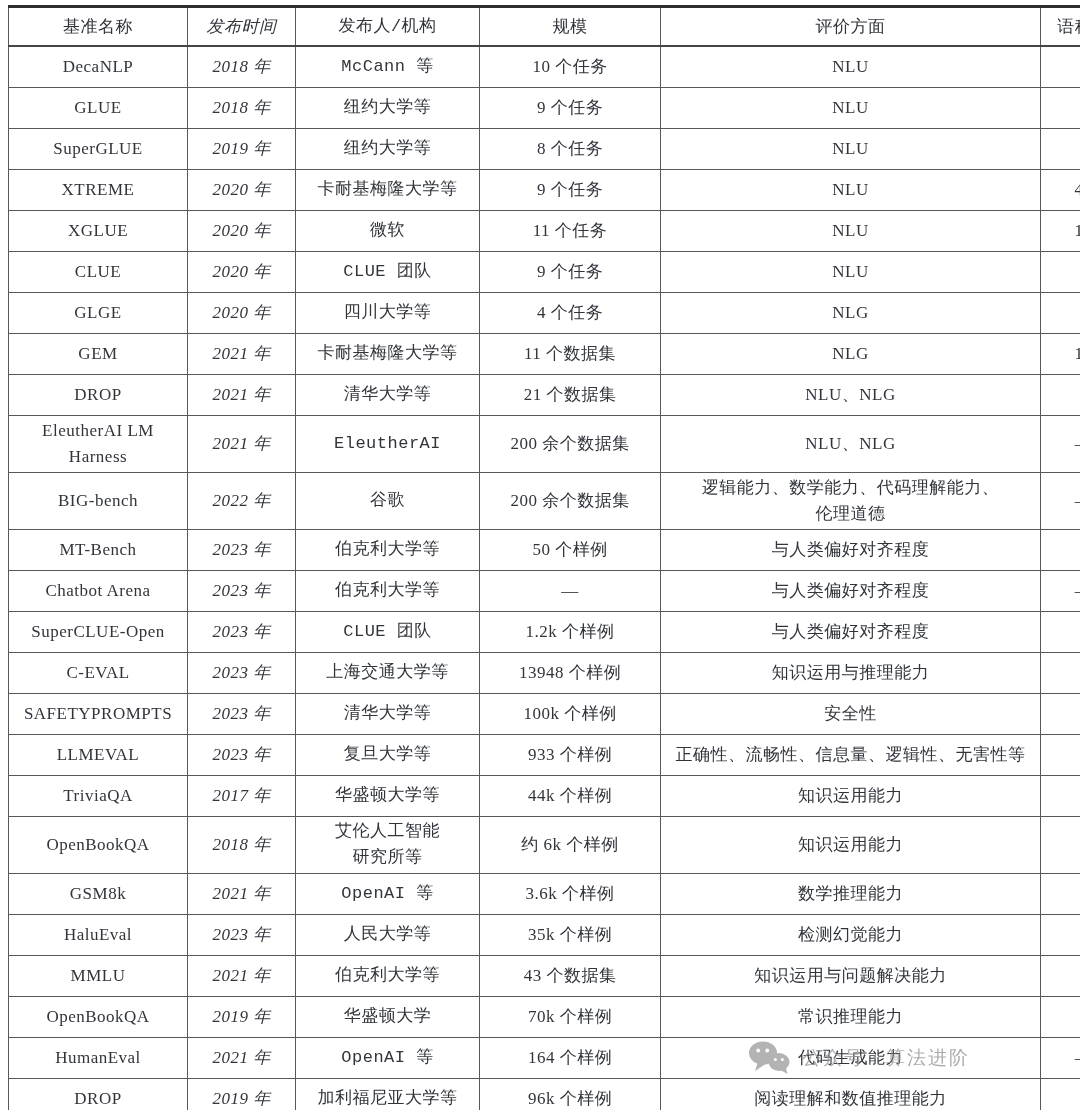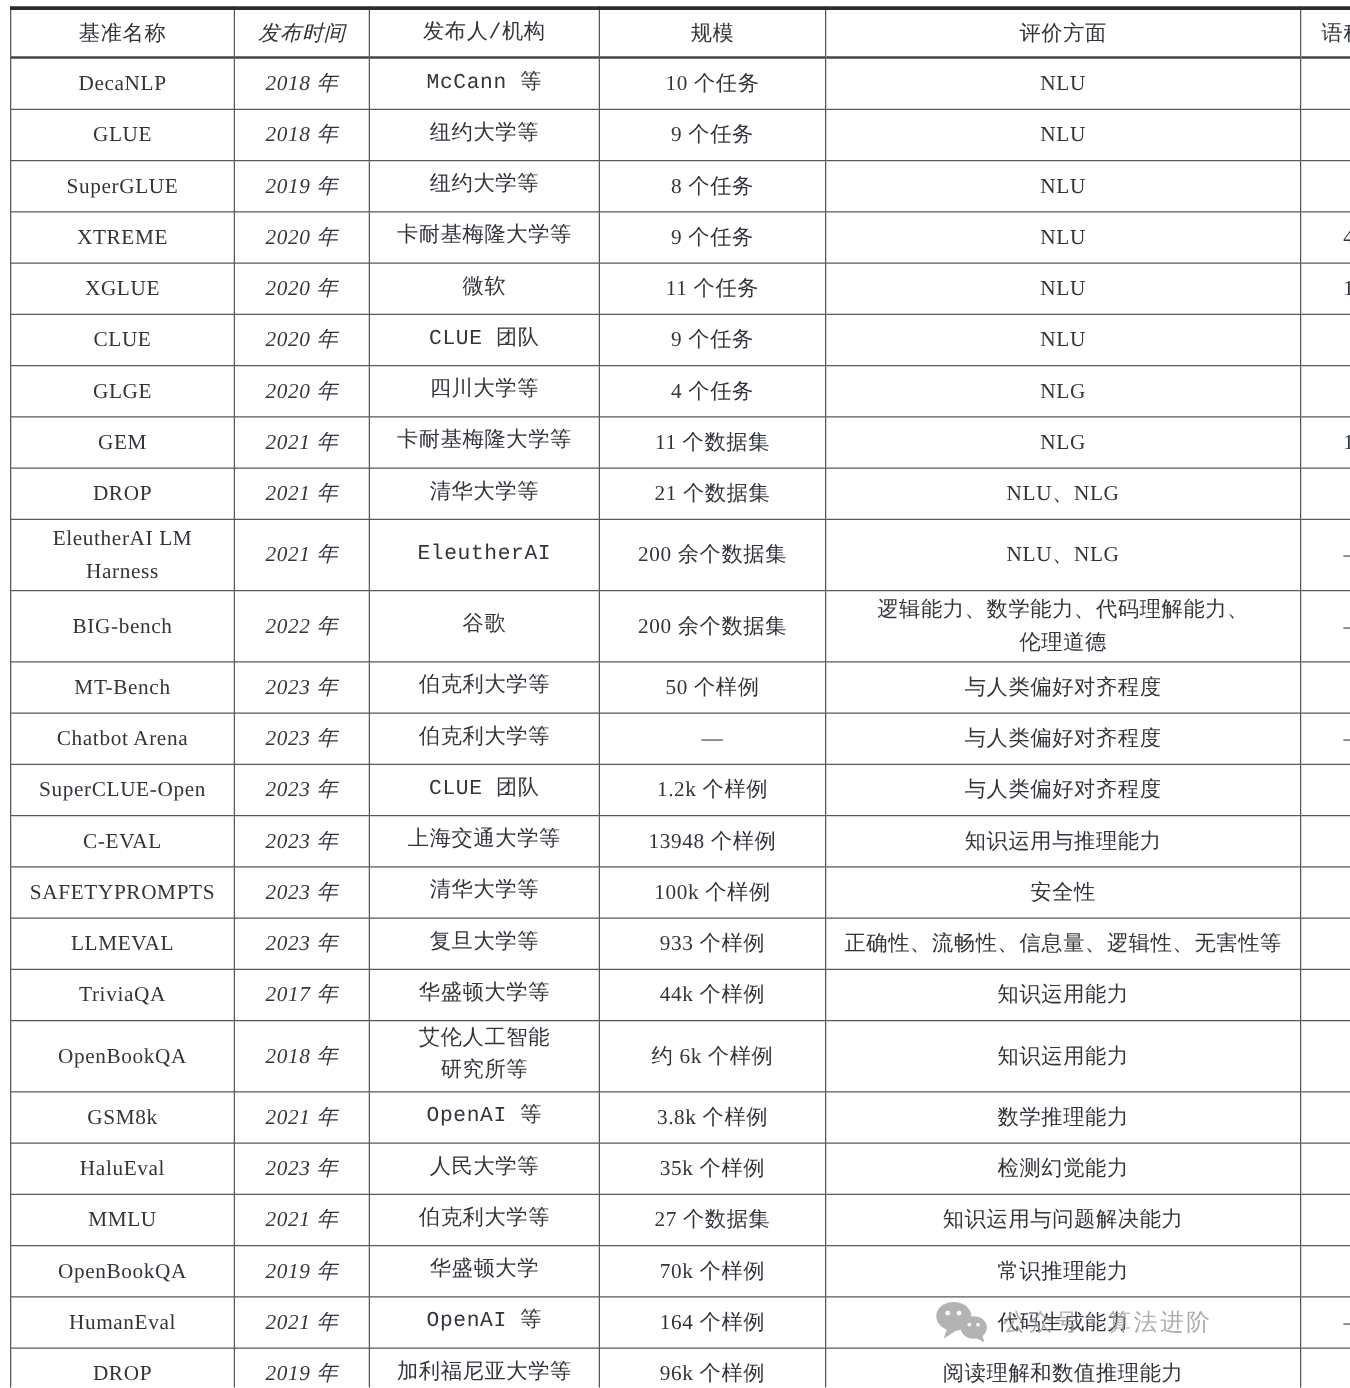--- a/index.html
+++ b/index.html
@@ -230,37 +230,37 @@
           <td class="c1">2018 年</td>
           <td class="c2">艾伦人工智能<br>研究所等</td>
           <td class="c3">约 6k 个样例</td>
           <td class="c4">知识运用能力</td>
           <td class="c5">1</td>
         </tr>
         <tr>
           <td class="c0">GSM8k</td>
           <td class="c1">2021 年</td>
           <td class="c2">OpenAI 等</td>
-          <td class="c3">3.8k 个样例</td>
+          <td class="c3">3.6k 个样例</td>
           <td class="c4">数学推理能力</td>
           <td class="c5">1</td>
         </tr>
         <tr>
           <td class="c0">HaluEval</td>
           <td class="c1">2023 年</td>
           <td class="c2">人民大学等</td>
           <td class="c3">35k 个样例</td>
           <td class="c4">检测幻觉能力</td>
           <td class="c5">1</td>
         </tr>
         <tr>
           <td class="c0">MMLU</td>
           <td class="c1">2021 年</td>
           <td class="c2">伯克利大学等</td>
-          <td class="c3">27 个数据集</td>
+          <td class="c3">43 个数据集</td>
           <td class="c4">知识运用与问题解决能力</td>
           <td class="c5">1</td>
         </tr>
         <tr>
           <td class="c0">OpenBookQA</td>
           <td class="c1">2019 年</td>
           <td class="c2">华盛顿大学</td>
           <td class="c3">70k 个样例</td>
           <td class="c4">常识推理能力</td>
           <td class="c5">1</td>

